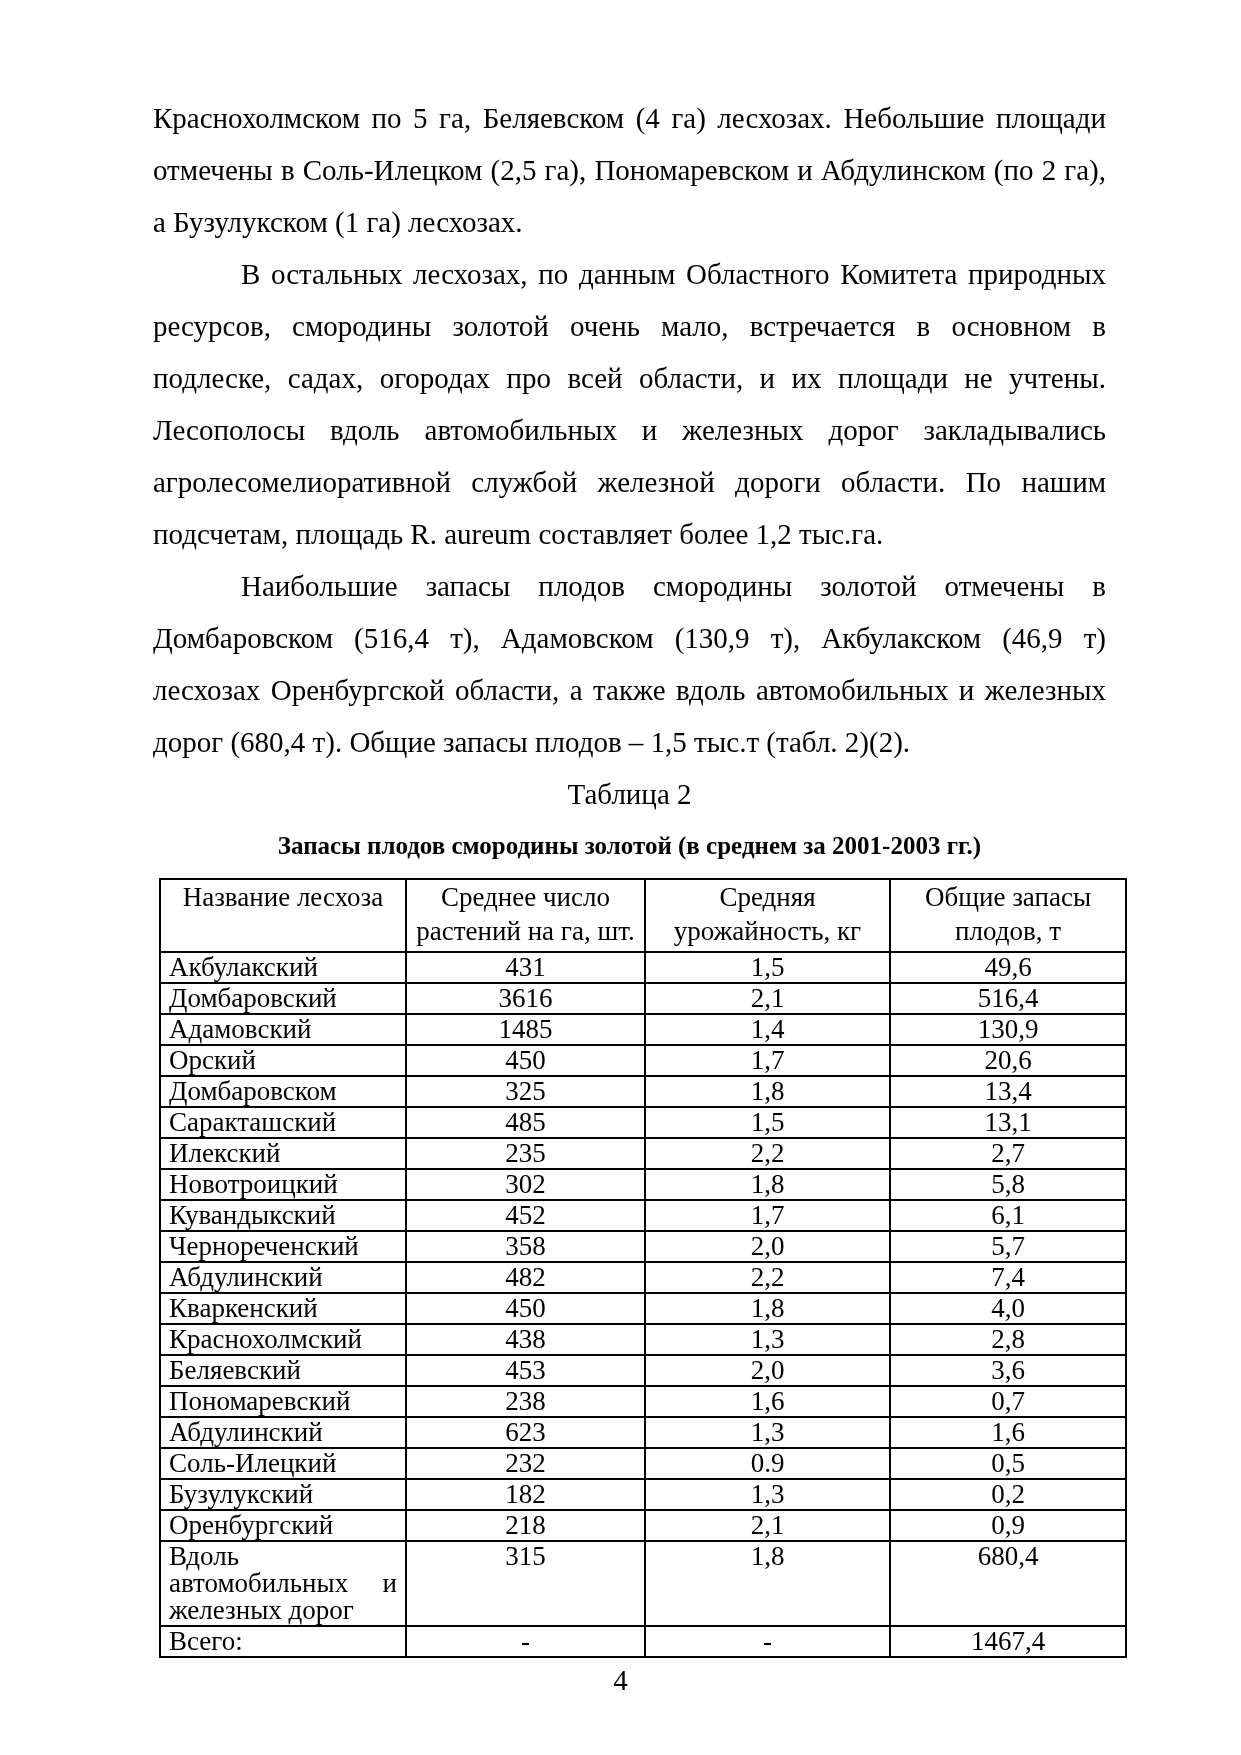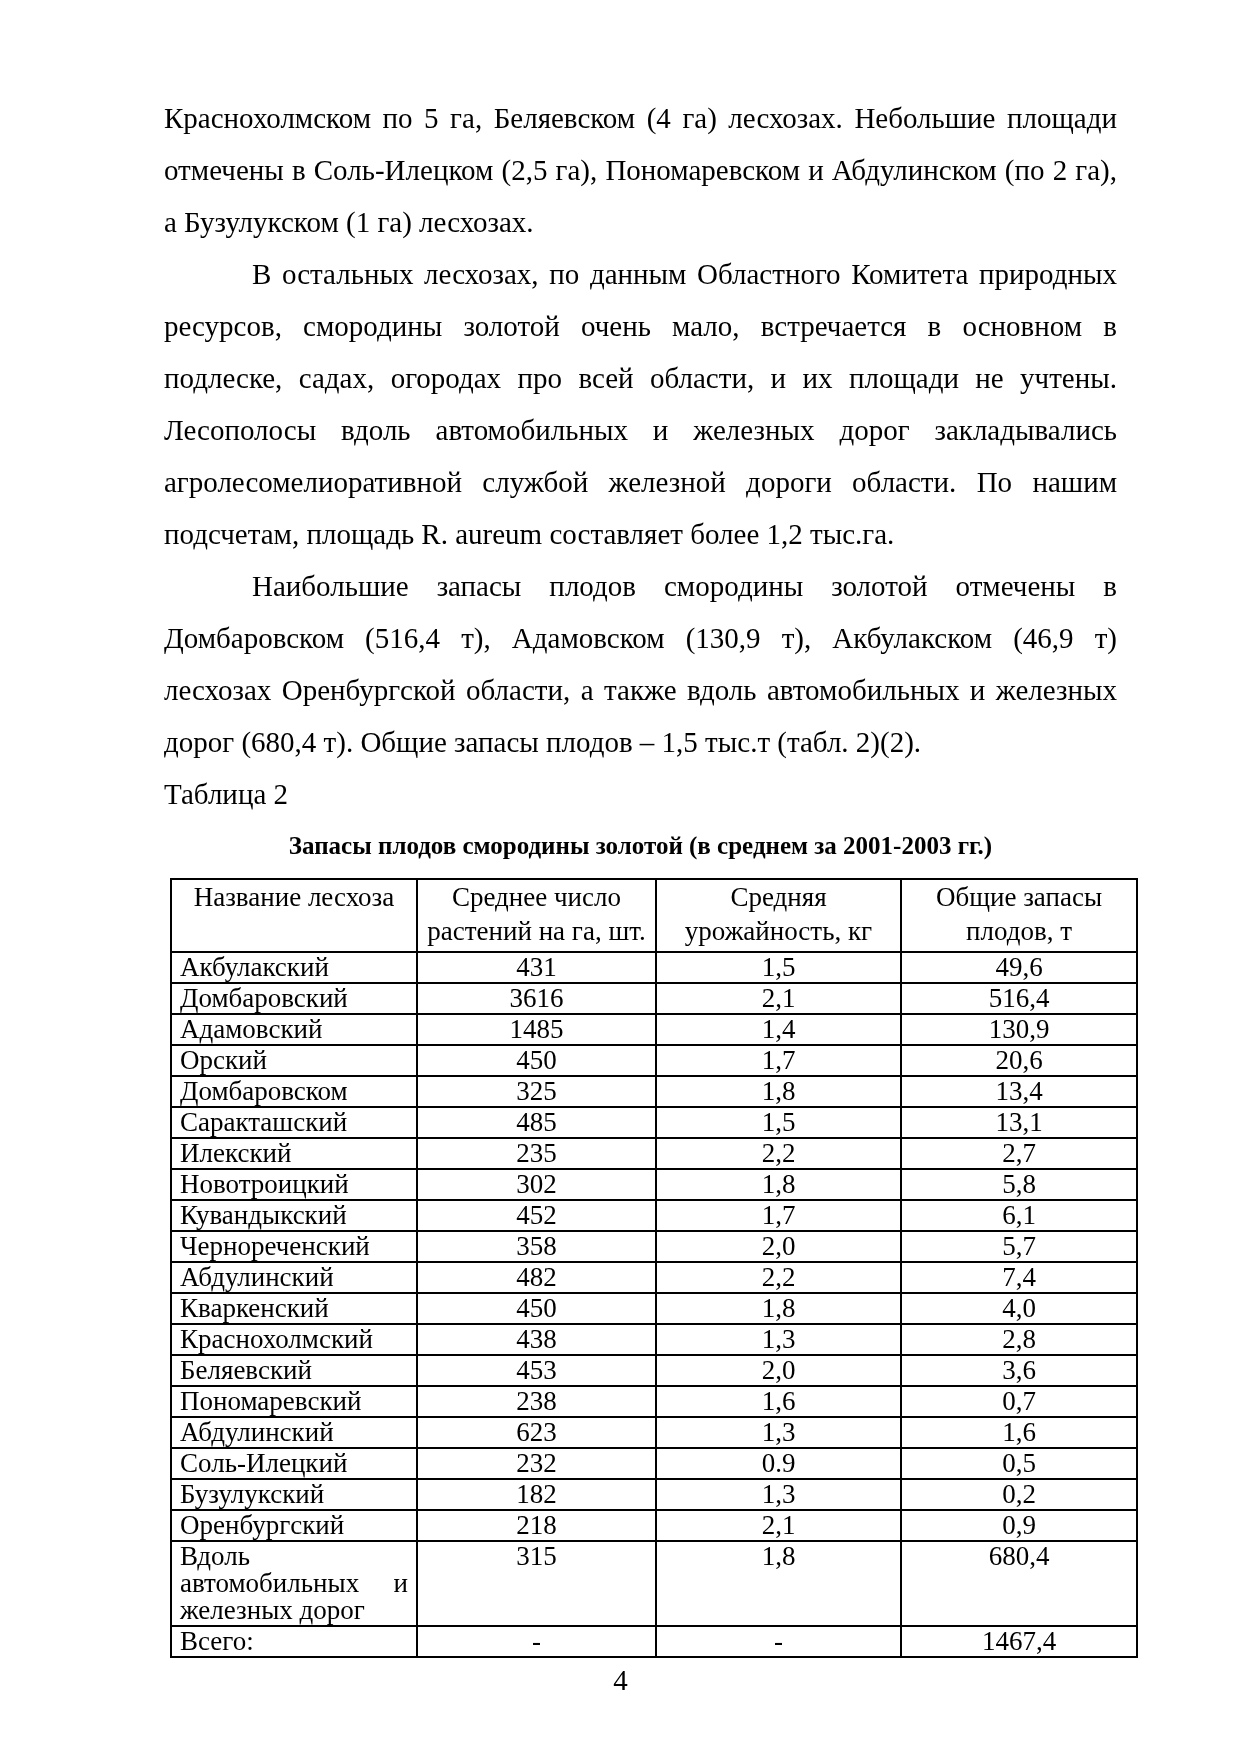--- a/index.html
+++ b/index.html
@@ -10,35 +10,35 @@
     margin: 0 auto;
     background: #ffffff;
     color: #000000;
     font-family: "Liberation Serif", "DejaVu Serif", serif;
     box-sizing: border-box;
     overflow: hidden;
   }
   .content {
     position: absolute;
     top: 92px;
-    left: 164px;
+    left: 153px;
     width: 953px;
   }
   p.body-text {
     margin: 0;
     font-size: 29px;
     line-height: 52px;
     text-align: justify;
   }
   p.indent { text-indent: 88px; }
   p.table-label {
     margin: 0;
     font-size: 29px;
     line-height: 52px;
-    text-align: left;
+    text-align: center;
     padding-right: -6px;
   }
   p.table-title {
     margin: 0;
     font-size: 25px;
     line-height: 52px;
     font-weight: bold;
     text-align: center;
   }
   table.data-table {

